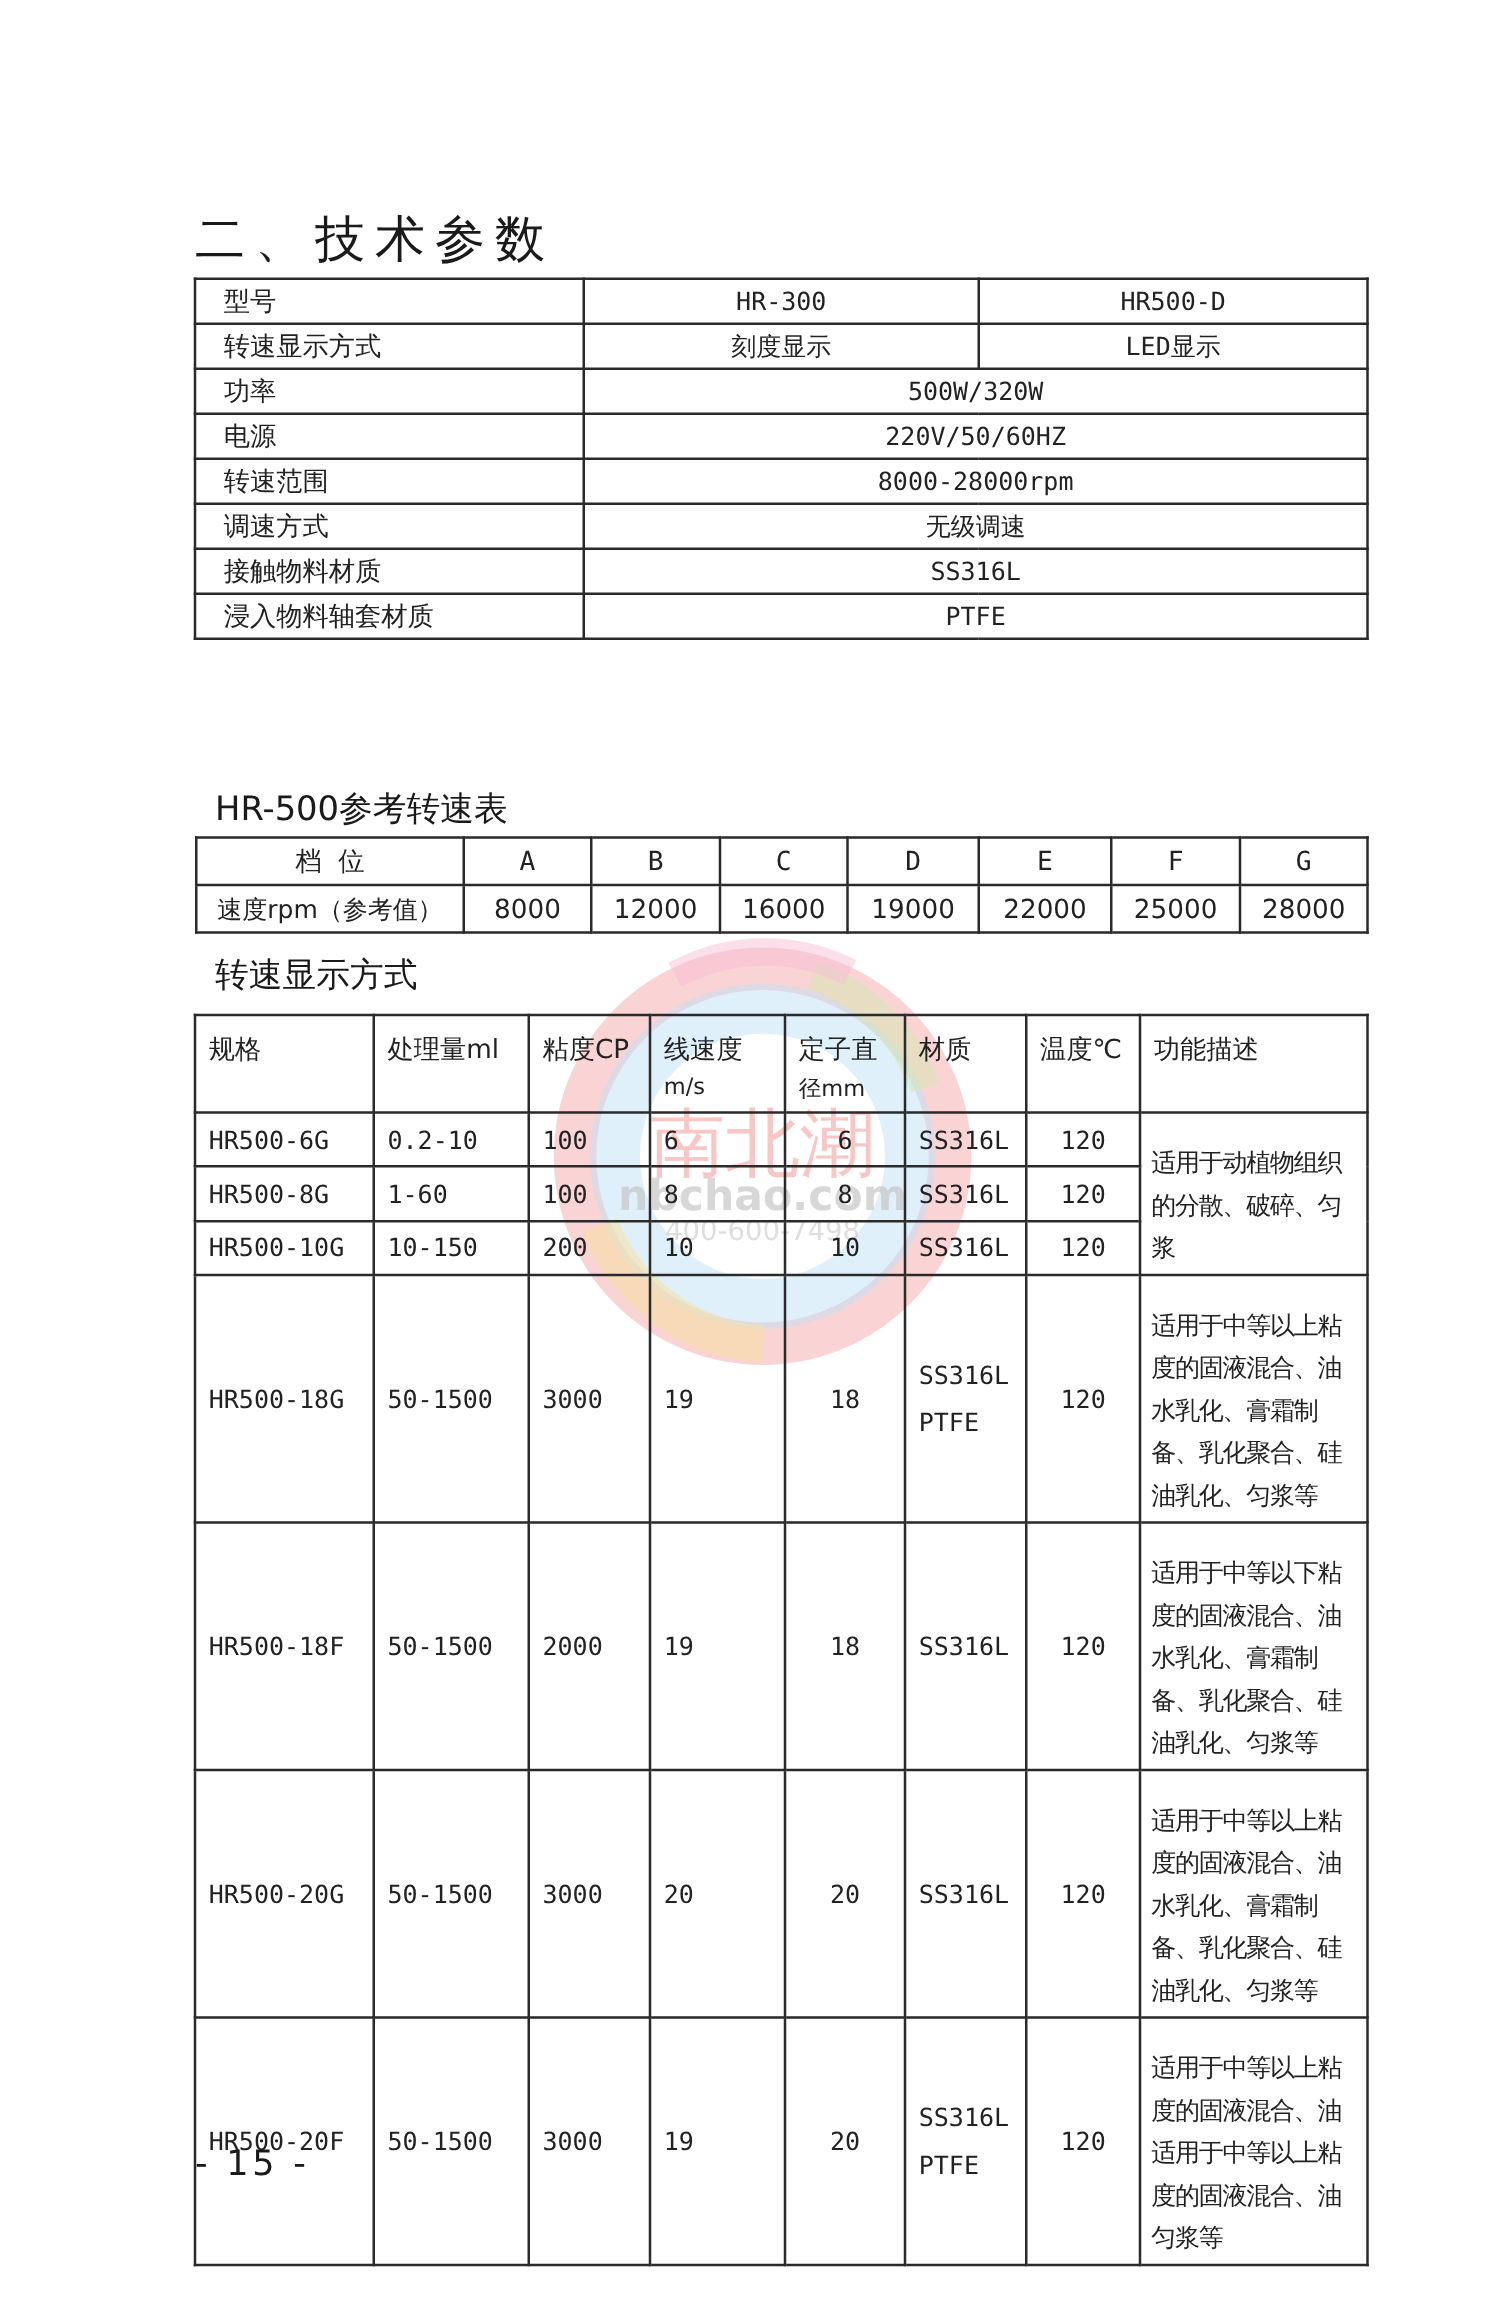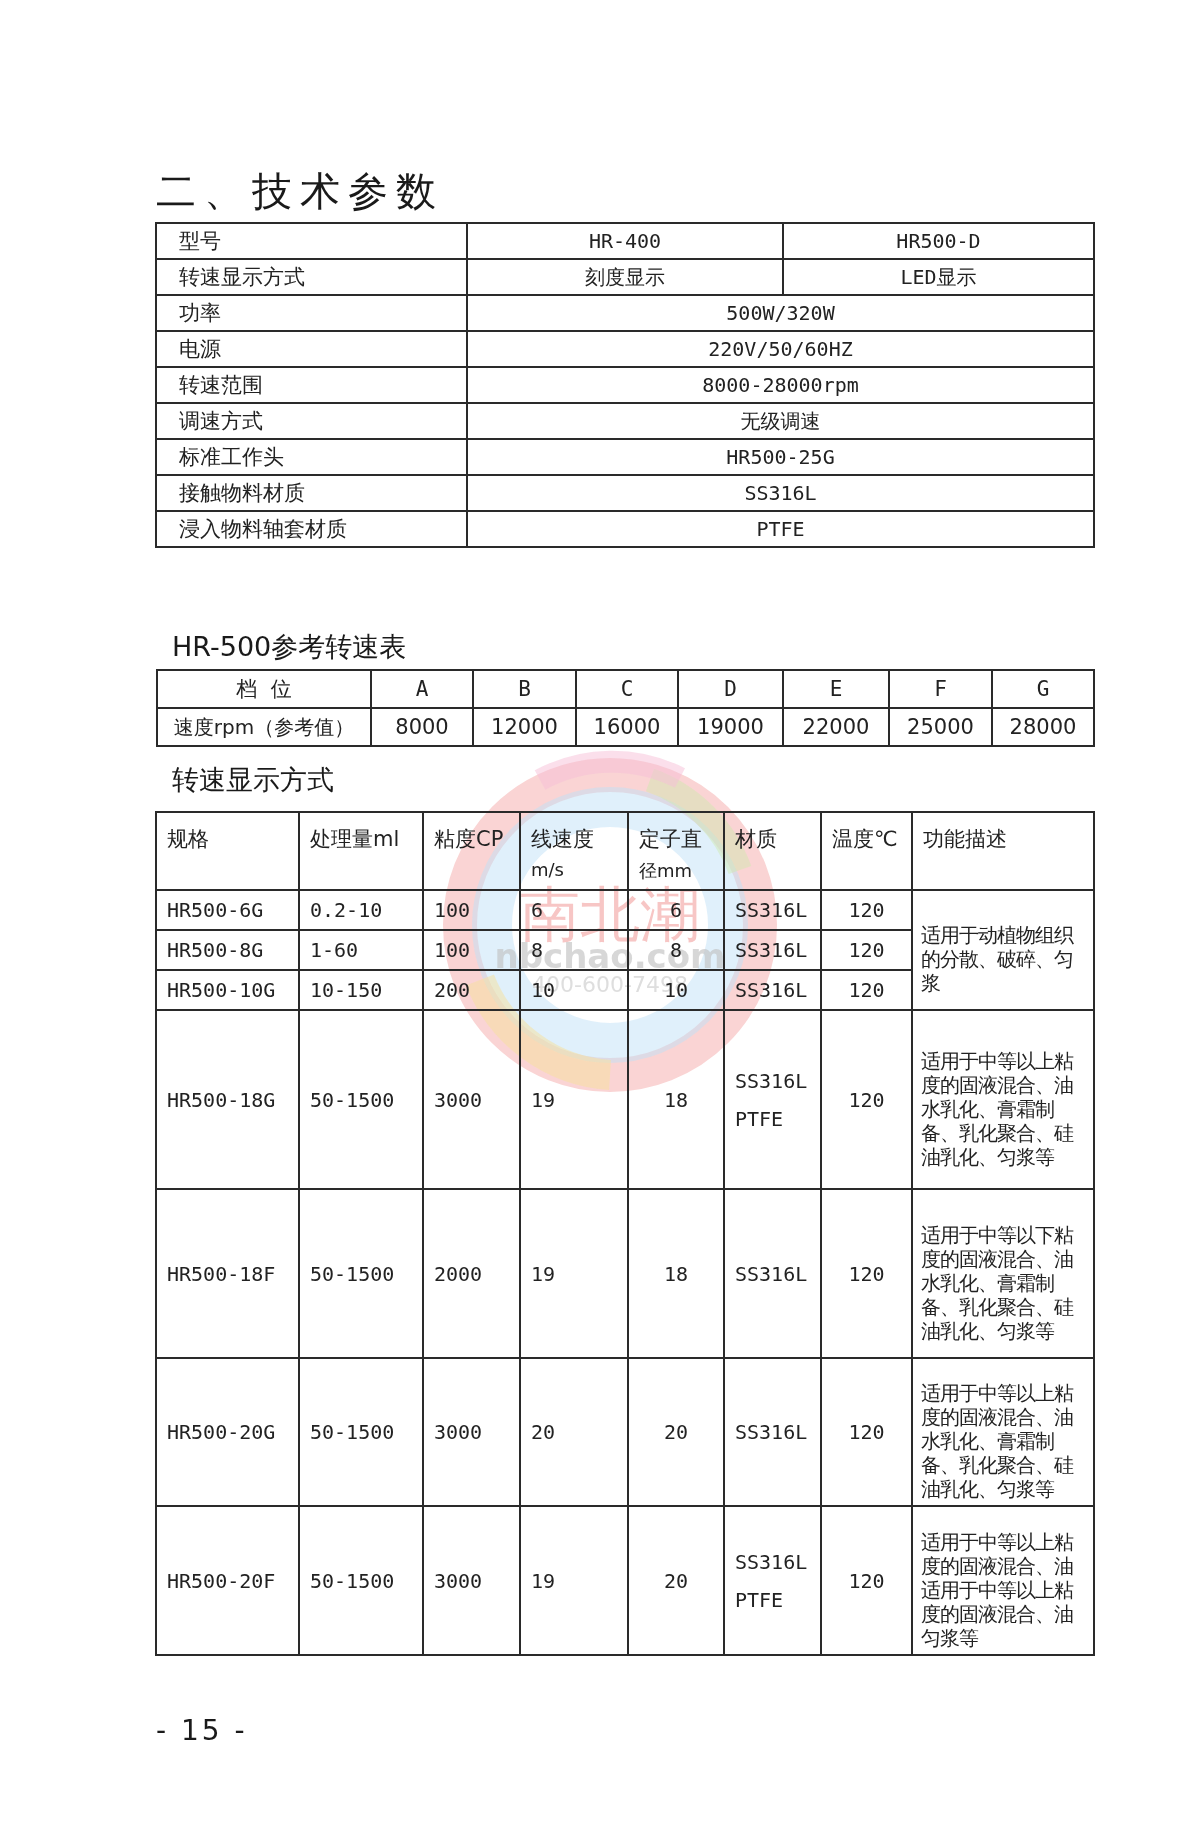--- a/index.html
+++ b/index.html
@@ -15,21 +15,21 @@
   .t1 { left:155px; top:222px; width:938px; }
   .t1 td { height:34px; }
   .t1 td.lab { padding-left:22px; text-align:left; }
   .t1 td.val { text-align:center; font-family:"DejaVu Sans Mono","Liberation Mono",monospace; font-size:20px; }
   .t2 { left:156px; top:669px; width:937px; }
   .t2 td { height:36px; text-align:center; font-size:21px; }
   .t3 { left:155px; top:811px; width:938px; }
   .t3 td { font-size:20px; vertical-align:middle; padding-left:10px; font-family:"DejaVu Sans Mono","Liberation Mono",monospace; }
   .t3 .hd td { vertical-align:top; padding-top:12px; font-family:"DejaVu Sans","Liberation Sans",sans-serif; font-size:21px; height:64px; }
   .t3 .hd td .sub { display:block; font-size:18px; margin-top:6px; }
-  .t3 td.desc { font-family:"DejaVu Sans","Liberation Sans",sans-serif; font-size:20px; line-height:24px; padding:22px 4px 4px 8px; letter-spacing:-1px; }
+  .t3 td.desc { font-family:"DejaVu Sans","Liberation Sans",sans-serif; font-size:20px; line-height:34px; padding:22px 4px 4px 8px; letter-spacing:-1px; }
   .t3 td.c { text-align:center; padding-left:0; }
   .t3 td.mat span { display:block; line-height:38px; }
   .pg { left:156px; top:1714px; font-size:28px; letter-spacing:3px; }
   .wm { left:420px; top:740px; width:380px; height:360px; pointer-events:none; opacity:0.55; }
 </style>
 </head>
 <body>
 
 <svg class="abs wm" viewBox="0 0 380 360">
   <circle cx="190" cy="185" r="150" fill="none" stroke="#e8534f" stroke-width="34" opacity="0.45"></circle>
@@ -46,21 +46,21 @@
 
 <table class="t1">
   <colgroup>
       <col style="width:311px">
       <col style="width:316px">
       <col style="width:311px">
     </colgroup>
   <tbody id="spec-body">
       <tr>
         <td class="lab">型号</td>
-        <td class="val">HR-400</td>
+        <td class="val">HR-300</td>
         <td class="val">HR500-D</td>
       </tr>
       <tr>
         <td class="lab">转速显示方式</td>
         <td class="val">刻度显示</td>
         <td class="val">LED显示</td>
       </tr>
       <tr>
         <td class="lab">功率</td>
         <td class="val" colspan="2">500W/320W</td>
@@ -69,24 +69,20 @@
         <td class="lab">电源</td>
         <td class="val" colspan="2">220V/50/60HZ</td>
       </tr>
       <tr>
         <td class="lab">转速范围</td>
         <td class="val" colspan="2">8000-28000rpm</td>
       </tr>
       <tr>
         <td class="lab">调速方式</td>
         <td class="val" colspan="2">无级调速</td>
-      </tr>
-      <tr>
-        <td class="lab">标准工作头</td>
-        <td class="val" colspan="2">HR500-25G</td>
       </tr>
       <tr>
         <td class="lab">接触物料材质</td>
         <td class="val" colspan="2">SS316L</td>
       </tr>
       <tr>
         <td class="lab">浸入物料轴套材质</td>
         <td class="val" colspan="2">PTFE</td>
       </tr>
     </tbody>

